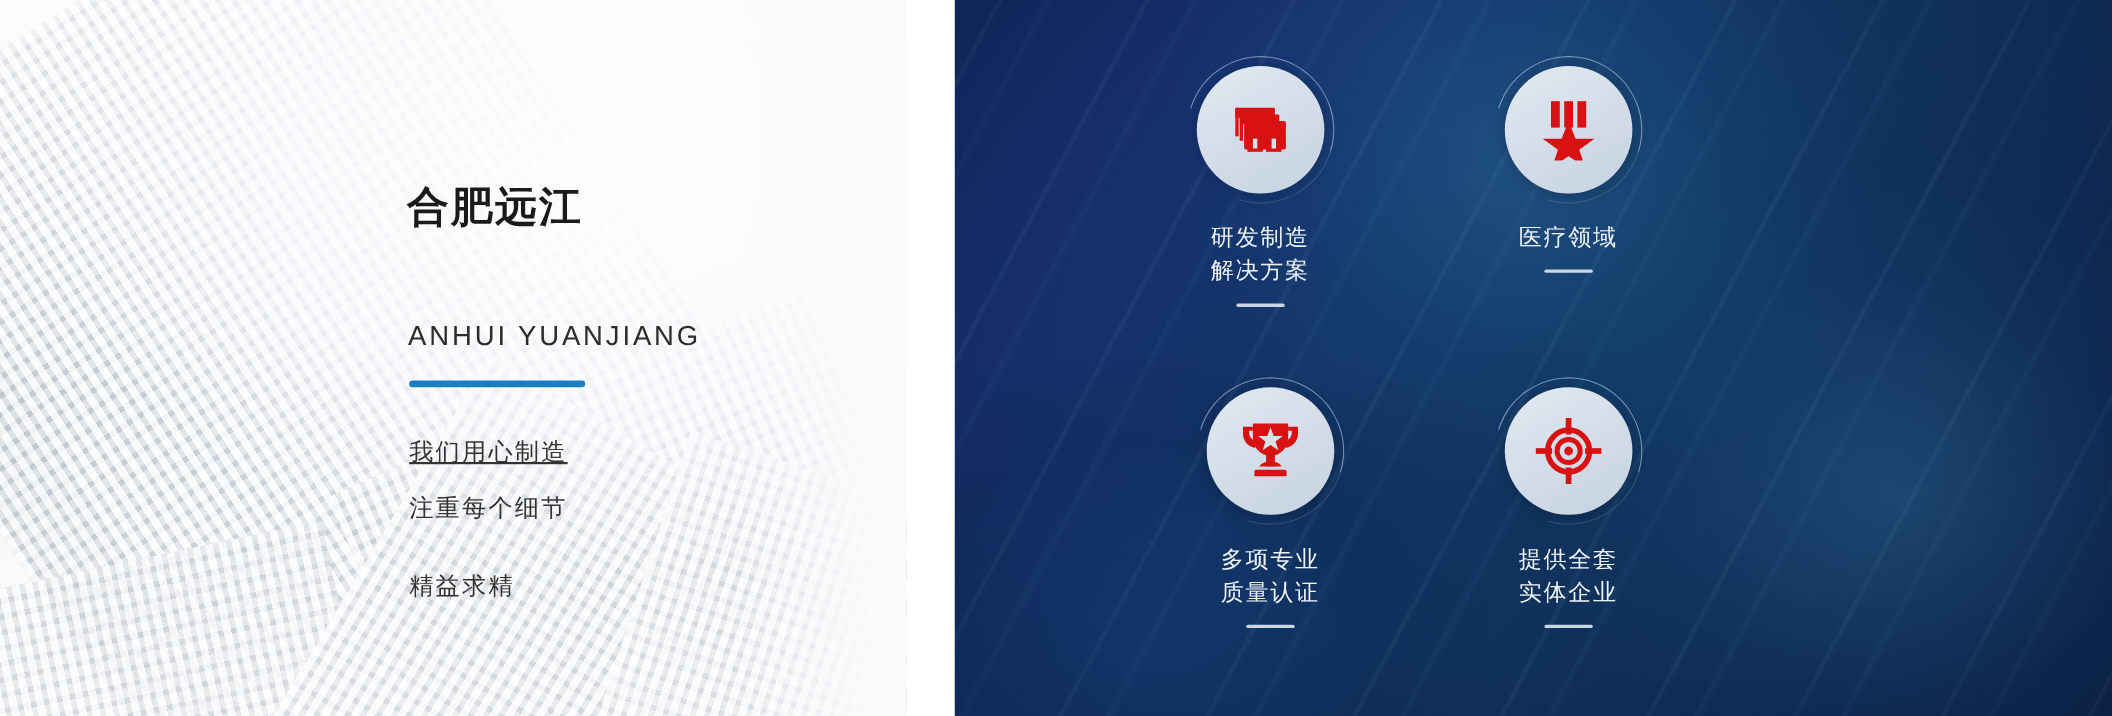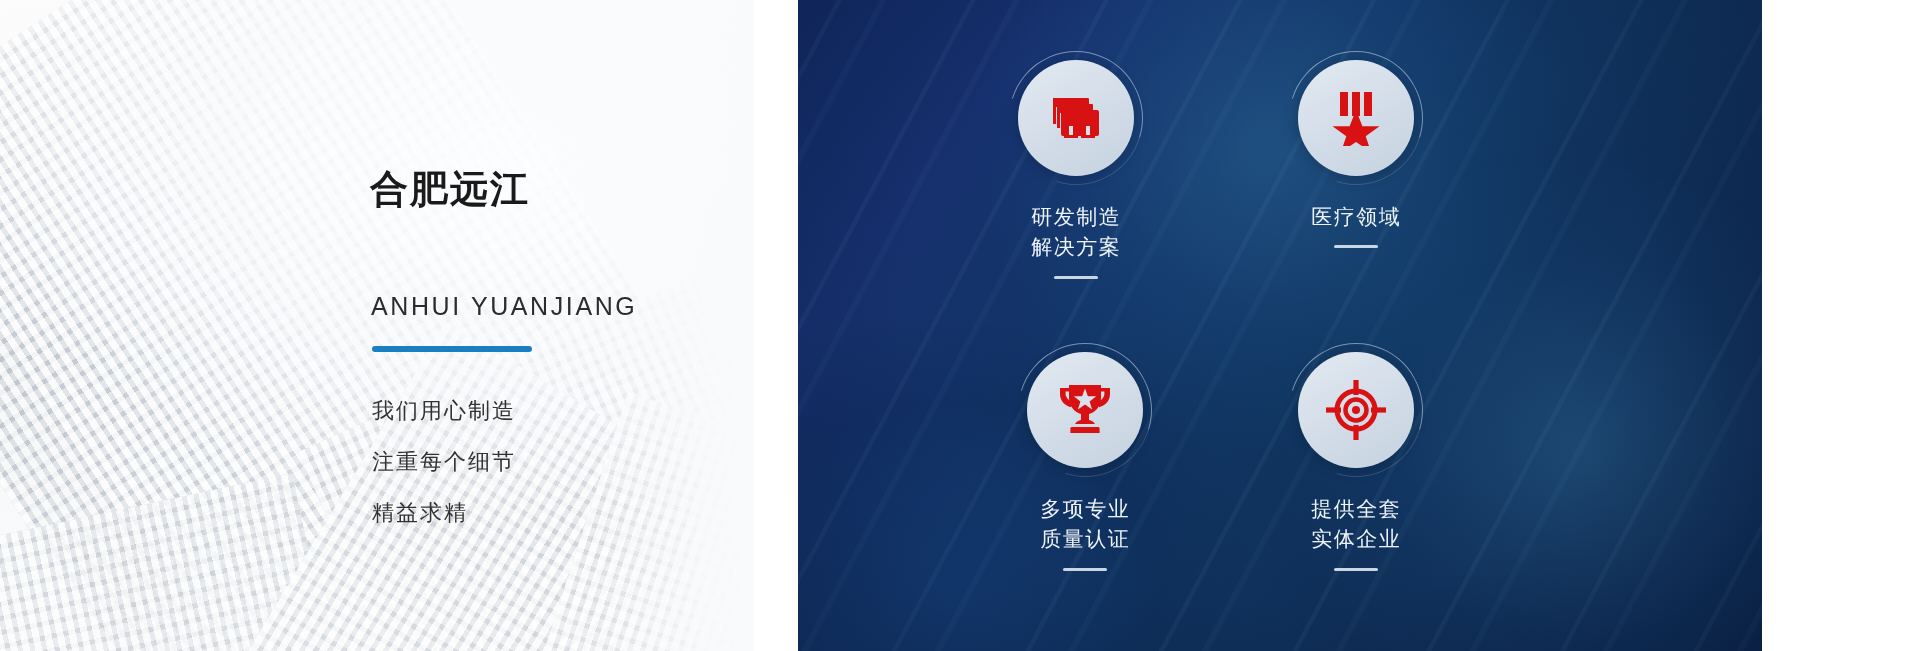--- a/index.html
+++ b/index.html
@@ -1,19 +1,19 @@
 <!DOCTYPE html>
 <html><head>
 <meta charset="utf-8">
 <style>
   * { margin:0; padding:0; box-sizing:border-box; }
   html,body { width:1920px; height:651px; overflow:hidden; }
   body { font-family:"Liberation Sans","DejaVu Sans",sans-serif; background:#fff; }
 
-  .banner { position:relative; width:1762px; height:651px; display:flex;gap:44px; }
+  .banner { position:relative; width:1920px; height:651px; display:flex;gap:44px; }
 
   
   .left-panel {
     position:relative; width:843px; height:651px;
     background:linear-gradient(160deg,#f4f6f8 0%,#eef1f4 40%,#f7f8fa 100%);
     overflow:hidden;
   }
   .sky {
     position:absolute; inset:0;
     background:linear-gradient(175deg,#f8f9fb 0%,#f2f4f7 45%,#fafbfc 100%);
@@ -91,23 +91,23 @@
     letter-spacing:2.6px; white-space:nowrap;
   }
   .divider-bar {
     position:absolute; left:2px; top:346px;
     width:160px; height:6px; border-radius:3px; background:#1a7ec2;
   }
   .subline {
     position:absolute; left:2px;
     font-size:22px; color:#333; letter-spacing:2px; white-space:nowrap;
   }
-  .sub1 { top:396px; }
+  .sub1 { top:396px;text-decoration:underline; }
   .sub2 { top:447px; }
-  .sub3 { top:498px; }
+  .sub3 { top:518px; }
 
   
   .right-panel {
     position:relative; width:1077px; height:651px; overflow:hidden;
     background:
       linear-gradient(128deg,#122a63 0%,#16306e 18%,#123566 38%,#10345f 55%,#0e2c55 74%,#0c2348 100%);
   }
   .streaks {
     position:absolute; inset:-80px;
     background-image:

